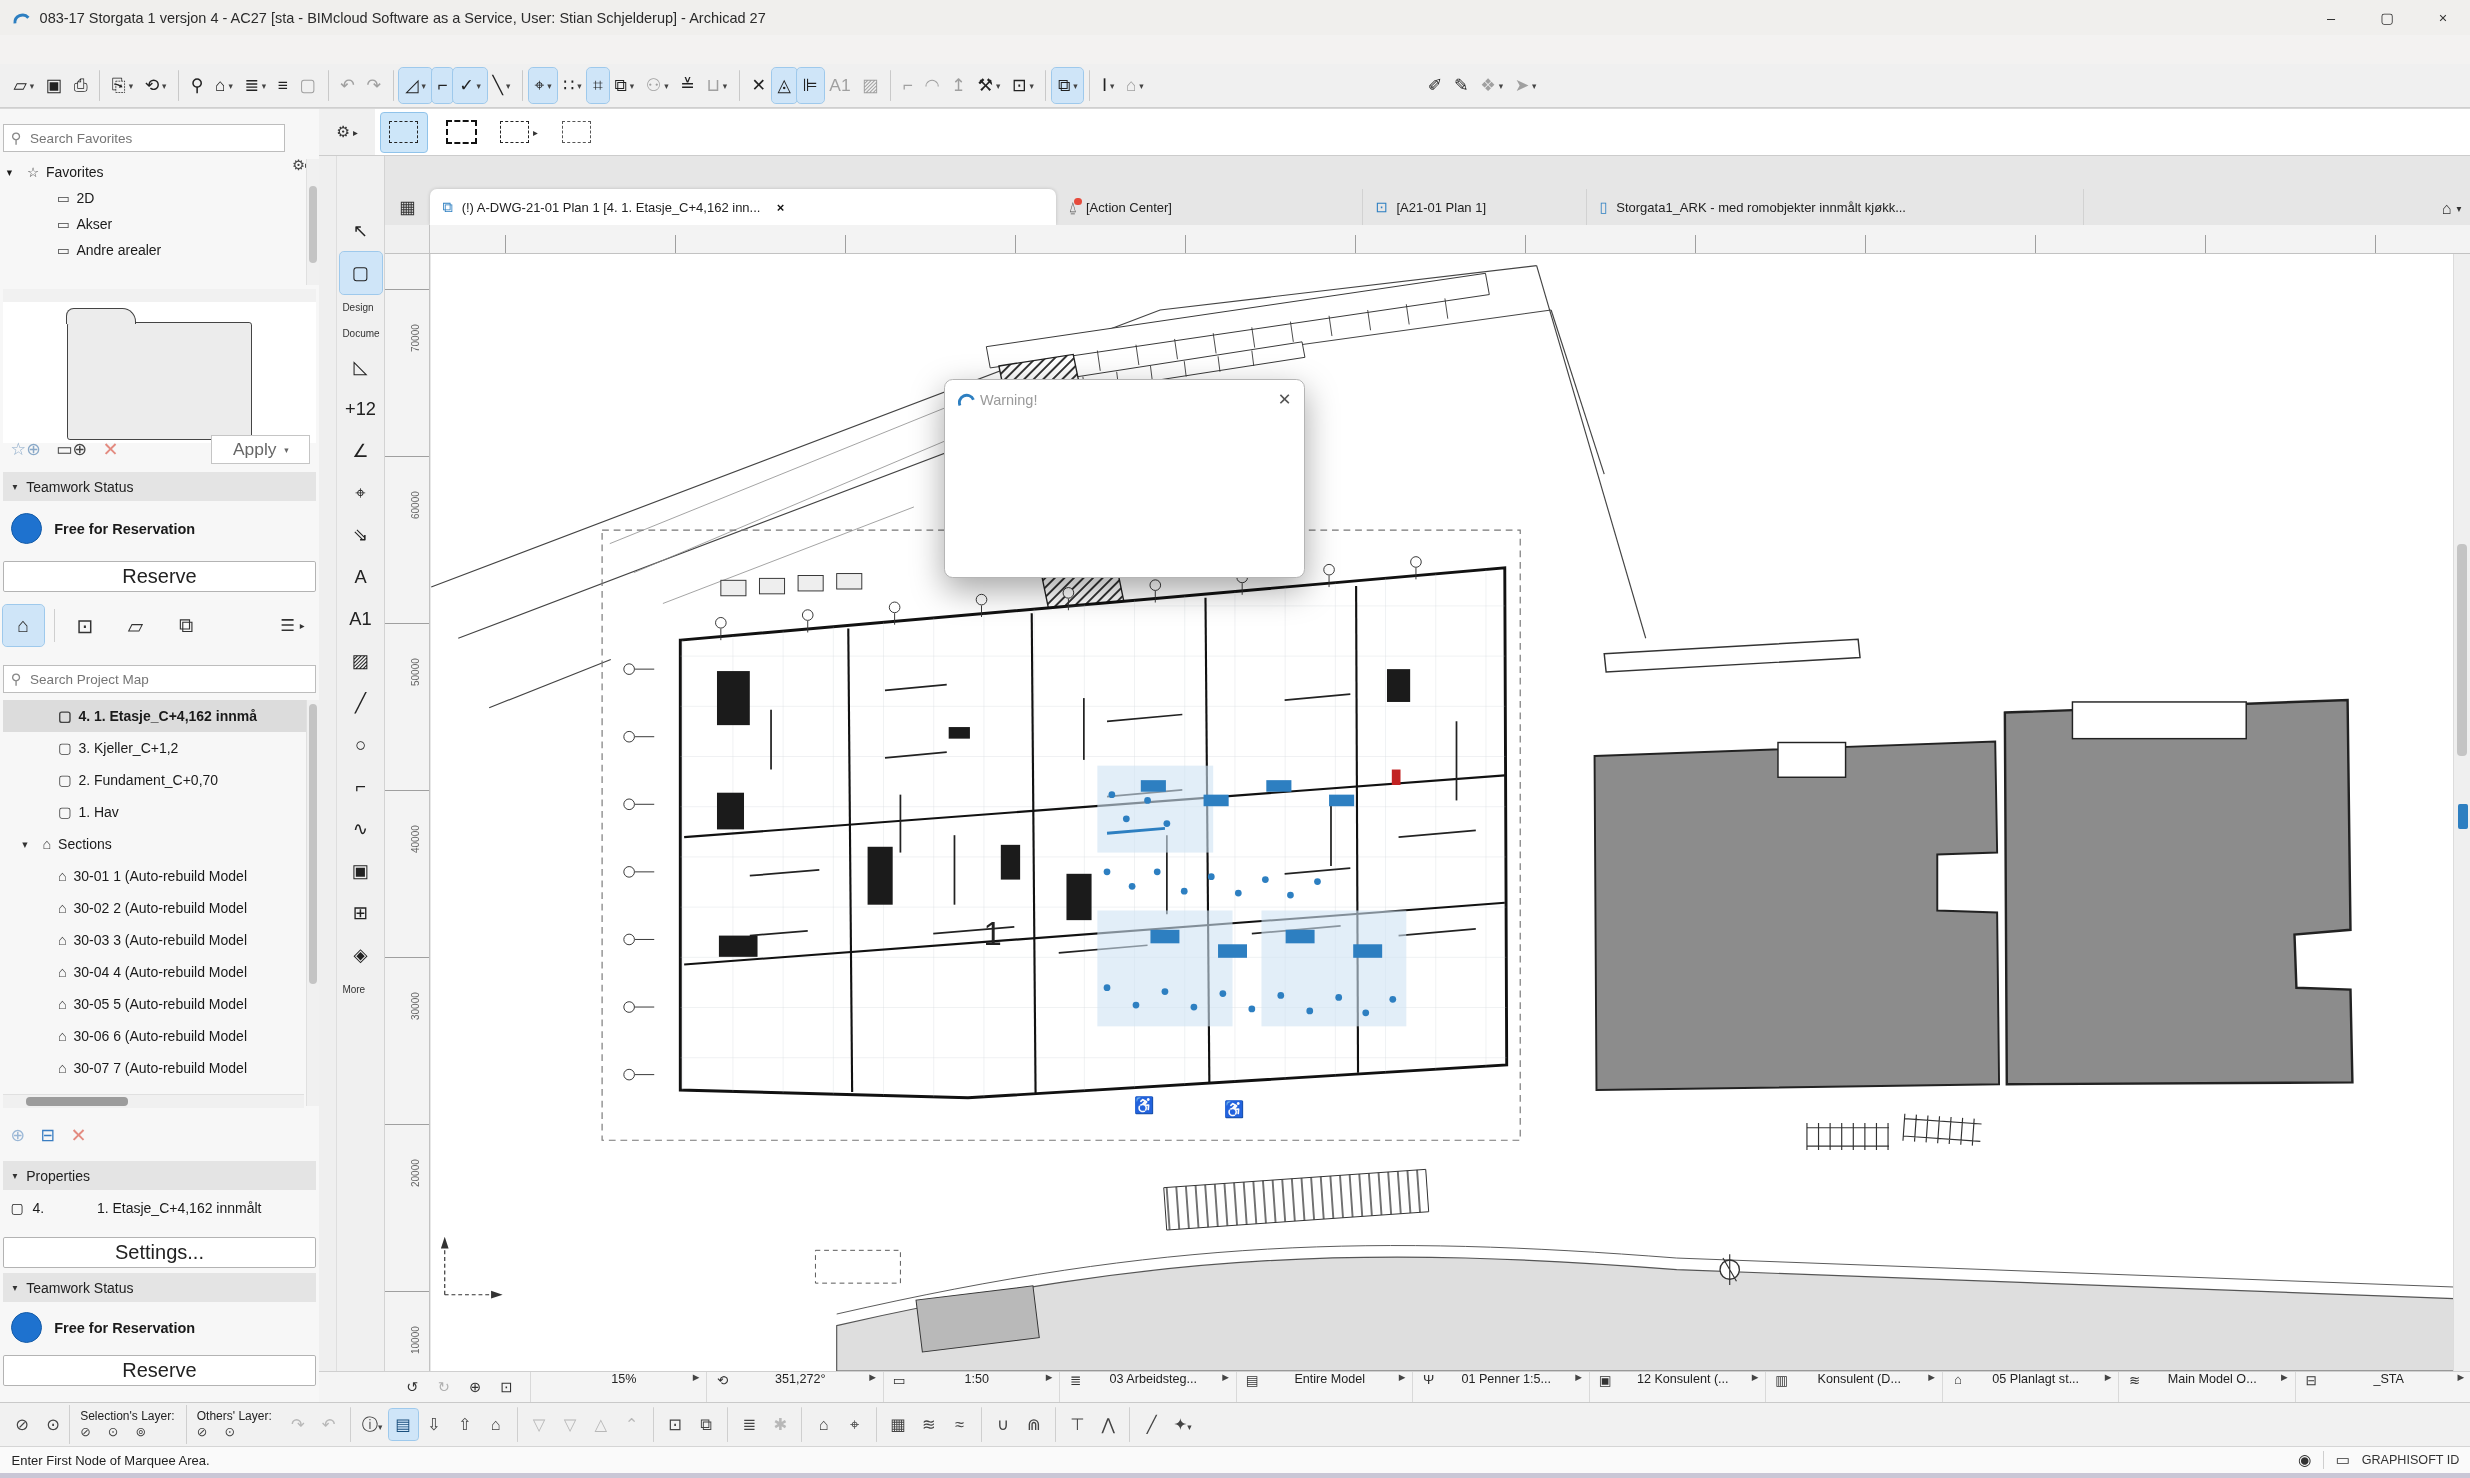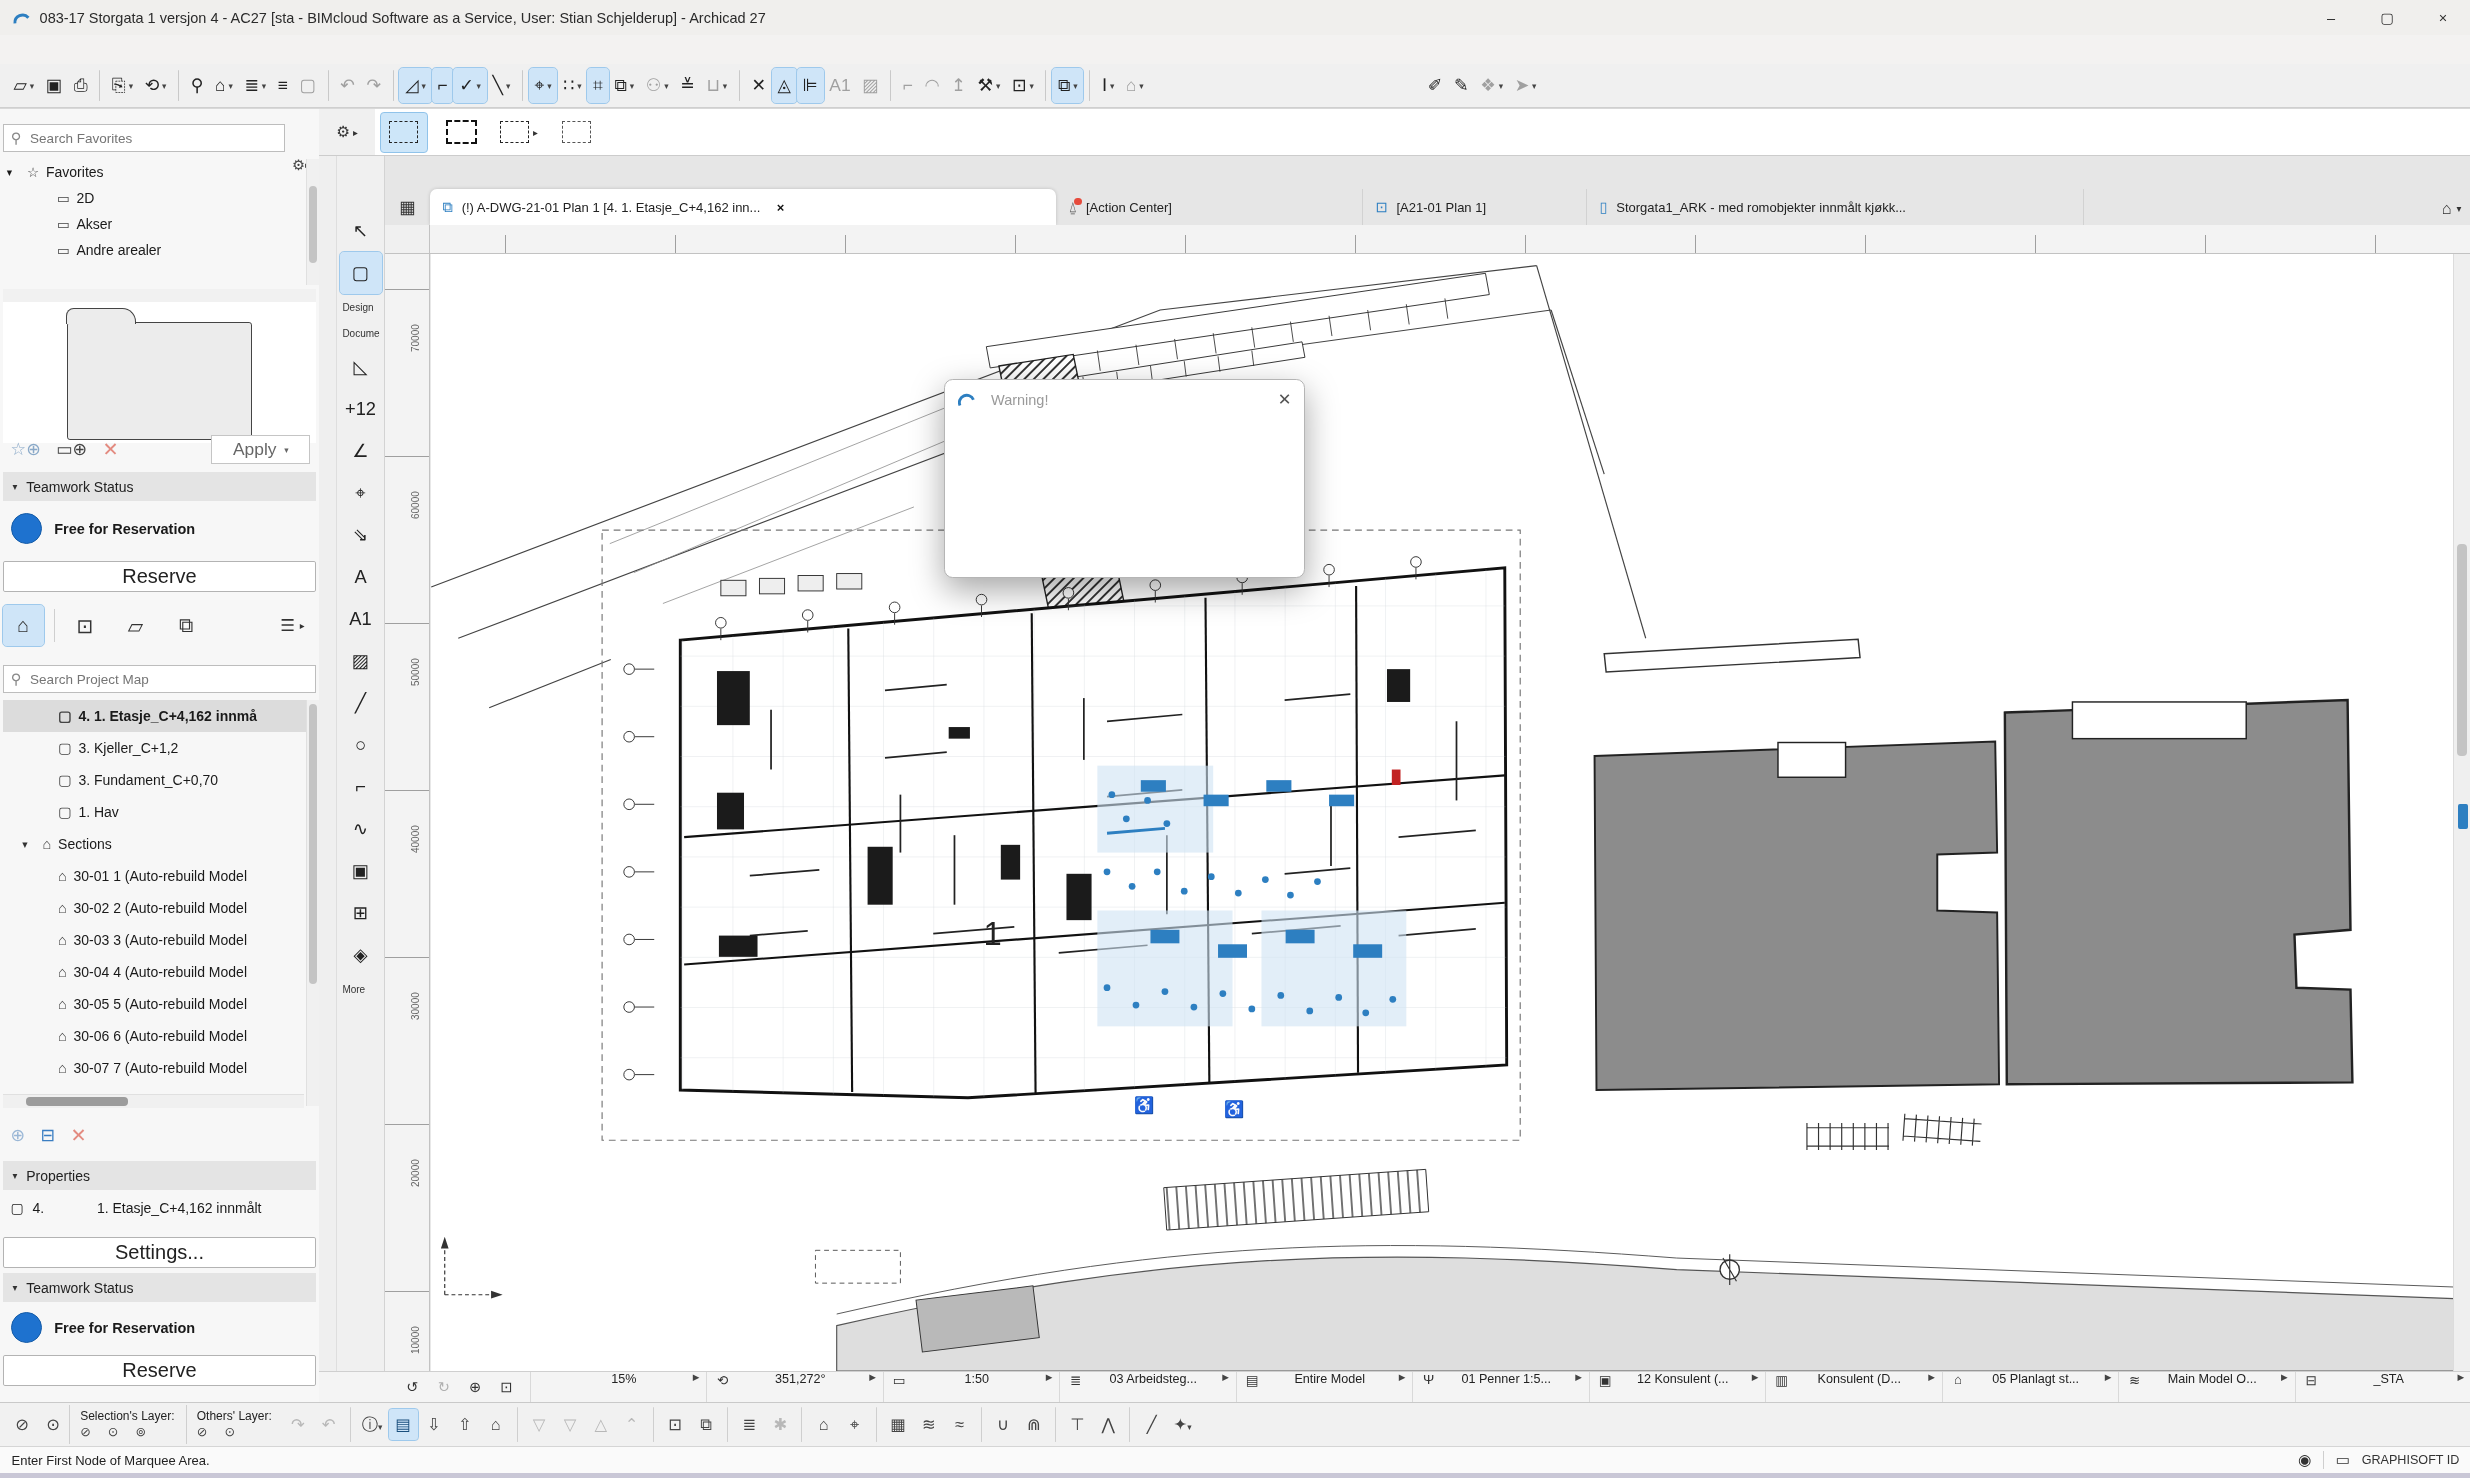--- a/index.html
+++ b/index.html
@@ -101,21 +101,21 @@
   .vnum{height:166px;border-top:1px solid #9f9f9f;position:relative}
   .vnum:first-of-type{margin-top:35px}
   .vnum i{position:absolute;left:25px;top:62px;transform:rotate(-90deg);transform-origin:0 0;font-style:normal;font-size:10px;color:#666;white-space:nowrap}
   #canvas{position:absolute;left:431px;top:254px;width:2023px;height:1117px;background:#ffffff;overflow:hidden}
   #rscroll{position:absolute;left:2453px;top:254px;width:17.4px;height:1117px;background:#efefef;border-left:1px solid #dcdcdc;box-sizing:border-box}
   #rscroll .vthumb{left:2.9px;width:9.7px}
   #rsmark{position:absolute;left:3.9px;top:550px;width:9.7px;height:25px;background:#2d7fc1;border-radius:1.9px}
   
   #dialog{position:absolute;left:944px;top:379px;width:359px;height:197px;background:#fff;border:1px solid #b5b5b5;
           border-radius:8.7px;box-shadow:0 11.6px 33px rgba(0,0,0,.35);z-index:60}
-  .dtitle{height:39px;display:flex;align-items:center;gap:16px;padding:0 12.6px;color:#9a9a9a;font-size:14.5px}
+  .dtitle{height:39px;display:flex;align-items:center;gap:5px;padding:0 12.6px;color:#9a9a9a;font-size:14.5px}
   .dclose{margin-left:auto;color:#555;font-size:16.4px}
   .dbody{position:relative;height:154px}
   .dtri{position:absolute;left:42px;top:25px}
   .dmsg{position:absolute;left:114px;top:33px;font-weight:bold;font-size:16px;color:#111}
   .dok{position:absolute;right:39px;bottom:25px;width:77px;height:30px;background:#fdfdfd;border:1px solid #a6a6a6;border-radius:4.8px;font-family:inherit;font-size:14.5px;color:#222}
   
   #qbar{position:absolute;left:319px;top:1371px;width:2152px;height:31px;background:#f4f4f4;border-top:1px solid #cfcfcf;
         display:flex;align-items:center;font-size:12.6px;box-sizing:border-box;padding-left:70px}
   .qzoom{display:flex;align-items:center;padding:0 7.7px;font-size:14.5px;color:#333;flex:none}
   .qzoom span{padding:0 4.8px}
@@ -389,21 +389,21 @@
     <div class="trow sel">
         <span class="ticn">▢</span>
         <span>4. 1. Etasje_C+4,162 innmå</span>
       </div>
       <div class="trow">
         <span class="ticn">▢</span>
         <span>3. Kjeller_C+1,2</span>
       </div>
       <div class="trow">
         <span class="ticn">▢</span>
-        <span>3. Fundament_C+0,70</span>
+        <span>2. Fundament_C+0,70</span>
       </div>
       <div class="trow">
         <span class="ticn">▢</span>
         <span>1. Hav</span>
       </div>
     <div class="trow grp">
       <span class="chev">▾</span>
       <span class="ticn">⌂</span>
       <span>Sections</span>
     </div>

